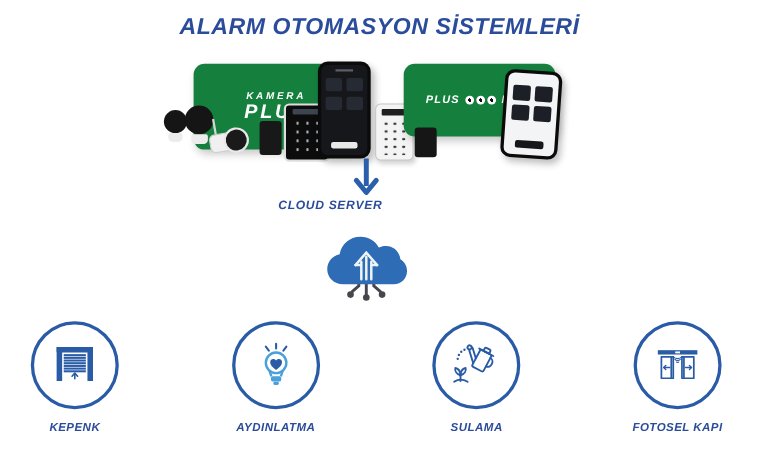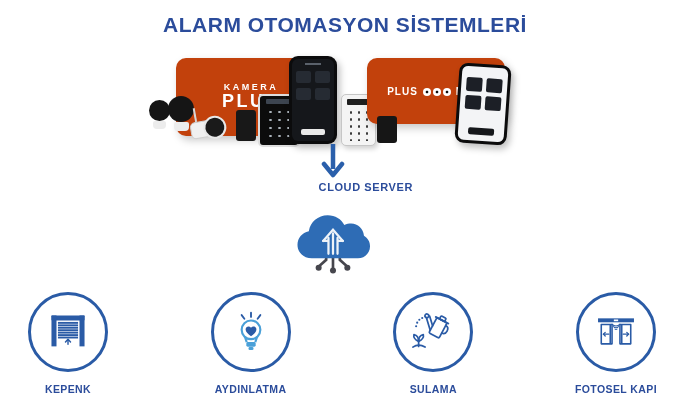--- a/index.html
+++ b/index.html
@@ -1,26 +1,26 @@
 <!DOCTYPE html>
 <html><head>
 <meta charset="utf-8">
 <style>
   html,body{margin:0;padding:0;background:#fff;}
   .stage{position:relative;width:690px;height:415px;background:#ffffff;overflow:hidden;
-         font-family:"Liberation Sans",sans-serif;}
+         font-family:"Liberation Sans",sans-serif;font-style:italic;}
 
   
   .title{position:absolute;top:13px;left:0;width:100%;text-align:center;
          font-size:21px;font-weight:800;color:#2b4c9b;letter-spacing:.5px;}
 
   
   .group-left{position:absolute;left:148px;top:56px;width:196px;height:90px;}
   .group-right{position:absolute;left:341px;top:58px;width:170px;height:88px;}
-  .black-box{position:absolute;background:#c2410c;border-radius:10px;
+  .black-box{position:absolute;background:#15803d;border-radius:10px;
              box-shadow:3px 4px 8px rgba(0,0,0,.22);
              display:flex;flex-direction:column;align-items:center;justify-content:center;}
   .box-left{left:28px;top:2px;width:150px;height:78px;}
   .box-right{left:26px;top:0;width:138px;height:66px;flex-direction:row;gap:4px;}
   .logo-kamera{color:#fff;font-size:9px;font-weight:700;letter-spacing:2.5px;line-height:1;}
   .logo-plus{color:#fff;font-size:18px;font-weight:800;letter-spacing:2.5px;line-height:1.05;}
   .logo-row{color:#fff;font-size:10px;font-weight:800;letter-spacing:1px;}
   .badge{width:8px;height:8px;border-radius:50%;display:inline-block;margin:0 1px;
          background:radial-gradient(circle at center,#111 0 1.5px,#fff 1.6px);}
 
@@ -62,21 +62,21 @@
   .tile{position:absolute;border-radius:2px;}
   .screen-dark .tile{background:#262b33;}
   .screen-light .tile{background:#1c1f26;}
   .topbar{position:absolute;top:4px;left:50%;transform:translateX(-50%);width:16px;height:2px;background:#5a616b;}
   .pill{position:absolute;left:50%;transform:translateX(-50%);border-radius:2px;}
   .pill-light{bottom:6px;width:24px;height:6px;background:#e9e9e9;}
   .pill-dark{bottom:6px;width:26px;height:7px;background:#15171b;}
 
   
   .down-arrow{position:absolute;left:321px;top:143px;}
-  .cloud-label{position:absolute;left:253px;top:181px;width:160px;text-align:right;
+  .cloud-label{position:absolute;left:253px;top:181px;width:160px;text-align:left;
                color:#2b4c9b;font-weight:800;line-height:1.2;}
   .cloud-label .l1{font-size:11px;letter-spacing:.6px;}
   .cloud-label .l2{font-size:10.5px;letter-spacing:.6px;}
   .cloud-icon{position:absolute;left:295px;top:210px;}
 
   
   .items{position:absolute;left:18px;top:292px;width:648px;display:flex;justify-content:space-between;}
   .item{width:100px;display:flex;flex-direction:column;align-items:center;justify-content:space-between;}
   .ring{width:74px;height:74px;border:3.2px solid #2a5ba6;border-radius:50%;background:#fff;
         display:flex;align-items:center;justify-content:center;}

